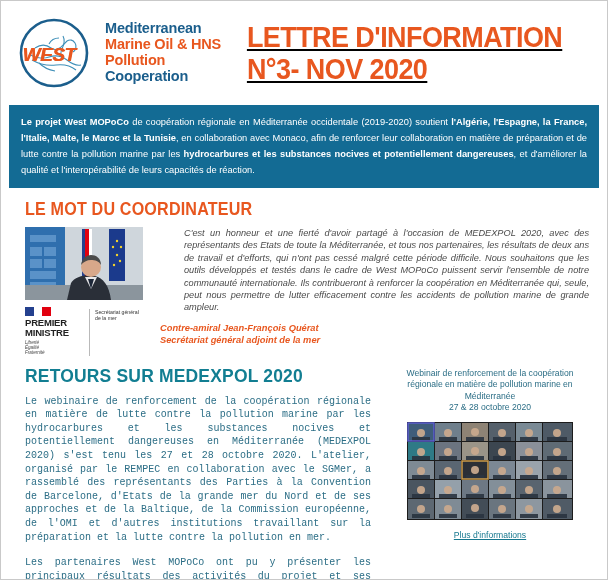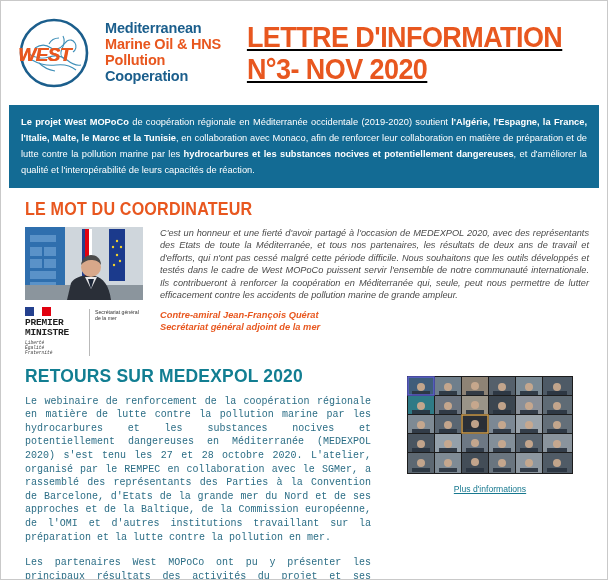--- a/index.html
+++ b/index.html
@@ -34,21 +34,21 @@
   .logo-globe {
     position: relative;
     width: 78px; height: 78px;
     flex: 0 0 auto;
   }
   .logo-globe svg { display: block; width: 78px; height: 78px; }
   .logo-west {
     position: absolute;
     left: 3px; top: 30px;
     width: 62px;
-    text-align: left;
+    text-align: center;
     font-family: "Liberation Sans", sans-serif;
     font-weight: bold;
     font-style: italic;
     font-size: 19px;
     letter-spacing: -0.5px;
     color: #E8571F;
     text-shadow: 0.5px 0 0 #E8571F;
   }
   .logo-words {
     margin-left: 12px;
@@ -116,21 +116,21 @@
     background: linear-gradient(180deg,#d8dde2 0%,#c3ccd4 100%);
     overflow: hidden;
   }
   .photo svg { display: block; width: 118px; height: 73px; }
 
   .gov-logo {
     margin-top: 7px;
     display: flex;
     align-items: flex-start;
   }
-  .gov-left { width: 62px; font-family: Liberation Mono, monospace; }
+  .gov-left { width: 62px; }
   .tricolore {
     display: flex;
     width: 26px; height: 9px;
     margin-bottom: 2px;
   }
   .tri-b { flex: 1; background: #24408E; }
   .tri-w { flex: 1; background: #ffffff; }
   .tri-r { flex: 1; background: #E1000F; }
   .gov-title {
     font-weight: bold;
@@ -159,20 +159,21 @@
     padding-top: 2px;
   }
 
   .coord-right { flex: 1 1 auto; padding-right: 2px; }
   .quote {
     font-style: italic;
     font-size: 9.2px;
     line-height: 12.4px;
     color: #4a4a4a;
     text-align: justify;
+    margin-left: 24px;
   }
   .signature {
     margin-top: 8px;
     font-style: italic;
     font-weight: bold;
     font-size: 9.3px;
     line-height: 12px;
     color: #E8571F;
   }
 
@@ -331,20 +332,26 @@
 
   <div class="medex-wrap">
     <div class="medex-cols">
       <div class="medex-left">
         <div class="sec-title teal">RETOURS SUR MEDEXPOL 2020</div>
         <div class="medex-para">Le webinaire de renforcement de la coopération régionale en matière de lutte contre la pollution marine par les hydrocarbures et les substances nocives et potentiellement dangereuses en Méditerranée (MEDEXPOL 2020) s'est tenu les 27 et 28 octobre 2020. L'atelier, organisé par le REMPEC en collaboration avec le SGMer, a rassemblé des représentants des Parties à la Convention de Barcelone, d'Etats de la grande mer du Nord et de ses approches et de la Baltique, de la Commission européenne, de l'OMI et d'autres institutions travaillant sur la préparation et la lutte contre la pollution en mer.</div>
         <div class="medex-para">Les partenaires West MOPoCo ont pu y présenter les principaux résultats des activités du projet et ses innovations et partager leur expérience nationale. La réunion s'est concentrée sur les opportunités de poursuivre l'action et d'élargir la coopération à d'autres régions. Les recommandations de l'atelier seront soumises à la 14ème Réunion des Points Focaux du REMPEC.</div>
       </div>
 
       <div class="medex-right">
+        <div class="webinar-cap">
+          <div>Webinair de renforcement de la coopération</div>
+          <div>régionale en matière de pollution marine en</div>
+          <div>Méditerranée</div>
+          <div>27 &amp; 28 octobre 2020</div>
+        </div>
 
         <div class="webinar-img">
           <svg viewBox="0 0 166 98" xmlns="http://www.w3.org/2000/svg">
             <rect width="166" height="98" fill="#1c1c1c"></rect>
             <g>
               <rect x="1" y="1" width="26" height="18" fill="#3f5d7a"></rect>
               <rect x="28" y="1" width="26" height="18" fill="#6f7f8c"></rect>
               <rect x="55" y="1" width="26" height="18" fill="#8e8375"></rect>
               <rect x="82" y="1" width="26" height="18" fill="#55606b"></rect>
               <rect x="109" y="1" width="26" height="18" fill="#7a8a95"></rect>

